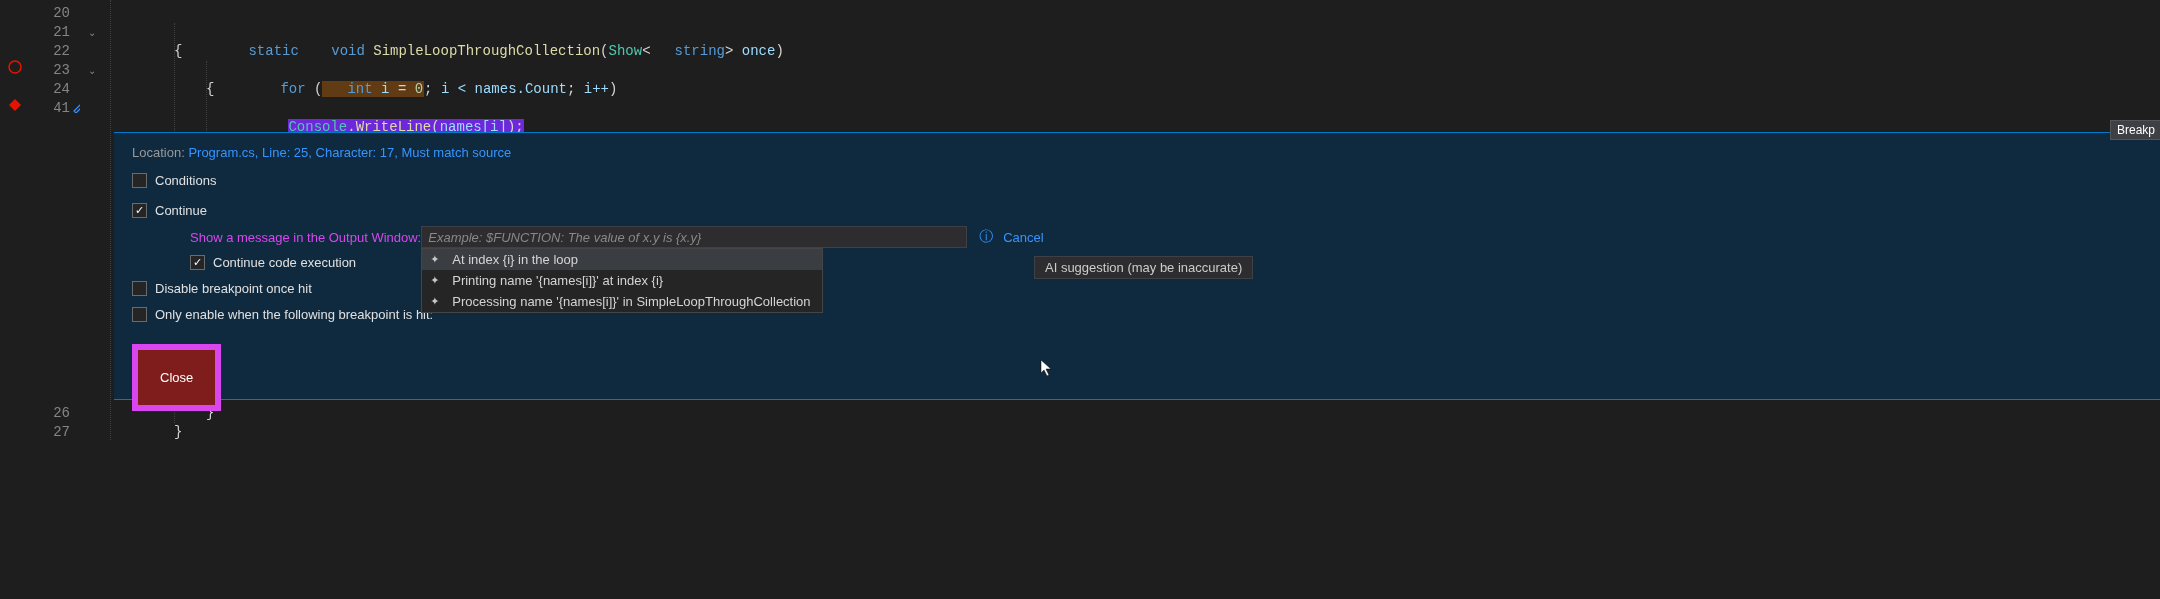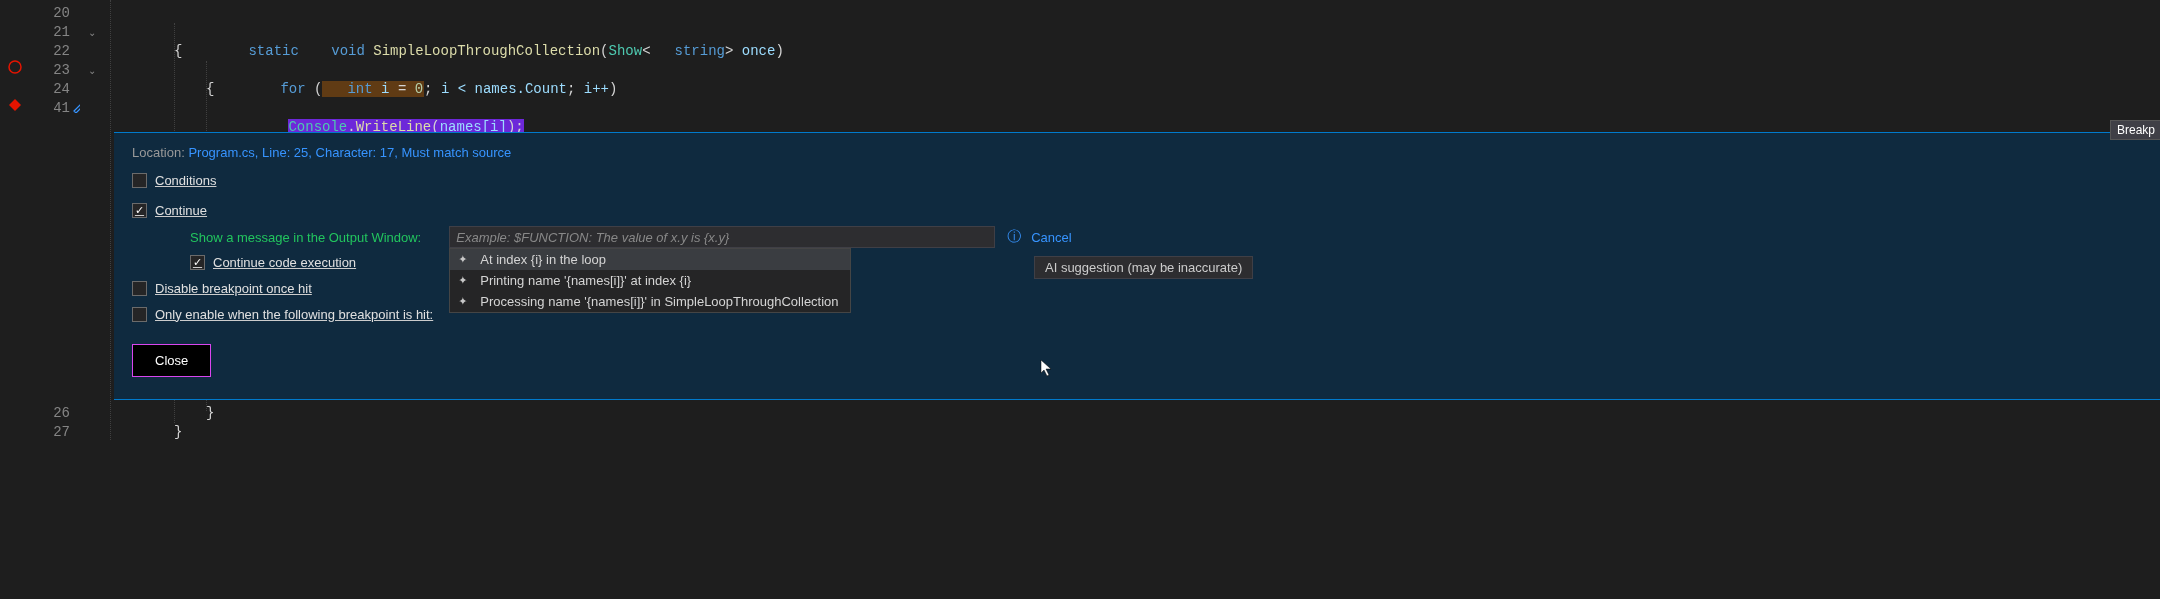--- a/index.html
+++ b/index.html
@@ -103,21 +103,20 @@
     font-size: 13px;
     margin-bottom: 10px;
   }
   .bp-loc-label { color: #999; }
   .bp-loc-val { color: #3794ff; }
   .chk-row {
     display: flex;
     align-items: center;
     margin: 6px 0;
     height: 20px;
-    text-decoration: underline;
   }
   .chk {
     width: 15px;
     height: 15px;
     border: 1px solid #6b6b6b;
     background: #252526;
     margin-right: 8px;
     display: inline-flex;
     align-items: center;
     justify-content: center;
@@ -131,22 +130,22 @@
   }
   .chk-label { color: #e0e0e0; }
   .actions-block { margin-left: 58px; margin-top: 2px; }
   .msg-row {
     display: flex;
     align-items: center;
     margin: 4px 0;
     position: relative;
   }
   .msg-label {
-    color: #22c55e;
-    margin-right: 28px;
+    color: #d946ef;
+    margin-right: 0;
     white-space: nowrap;
   }
   .msg-input {
     width: 546px;
     height: 22px;
     background: #2d2d30;
     border: 1px solid #3f3f46;
     color: #cccccc;
     padding: 0 6px;
     font-family: 'Segoe UI', sans-serif;
@@ -191,24 +190,24 @@
   .suggest-item.sel { background: #3a3d41; }
   .sparkle {
     width: 14px;
     margin-right: 8px;
     color: #c8c8c8;
     font-size: 11px;
     flex-shrink: 0;
   }
   .close-btn {
     margin-top: 14px;
-    background: #000000;
-    border: 1px solid #d946ef;
+    background: #7f1d1d;
+    border: 6px solid #d946ef;
     color: #ffffff;
-    padding: 8px 22px;
+    padding: 20px 22px;
     font-size: 13px;
     cursor: pointer;
   }
   .breakp-tab {
     position: absolute;
     right: -2px;
     top: 120px;
     background: #3f3f46;
     color: #ffffff;
     border: 1px solid #555;

